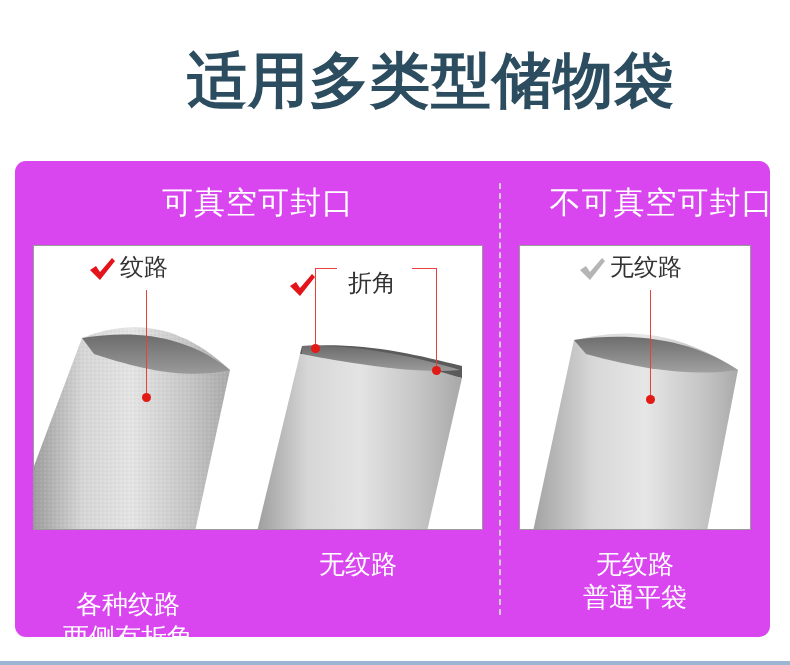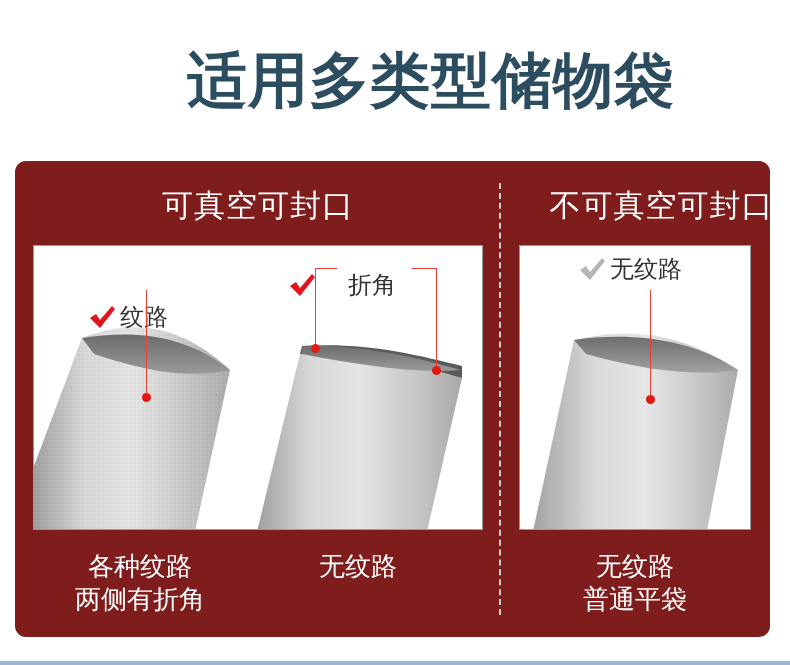--- a/index.html
+++ b/index.html
@@ -1,21 +1,21 @@
 <!DOCTYPE html>
 <html><head>
 <meta charset="utf-8">
 <style>
   html, body { margin:0; padding:0; }
   body { width:790px; height:665px; background:#ffffff; position:relative; overflow:hidden;
          font-family:"DejaVu Sans", sans-serif; }
   .title { position:absolute; left:0; top:42px; width:790px; text-align:center;
            font-size:60px; font-weight:bold; color:#2b4d5f; letter-spacing:1px; line-height:76px;padding-left:36px; }
   .panel { position:absolute; left:15px; top:161px; width:755px; height:476px;
-           background:#7f1d1d; border-radius:11px; }
+           background:#d946ef; border-radius:11px;font-family:Liberation Mono, monospace; }
   .sec-title { position:absolute; top:24px; color:#ffffff; font-size:31px; line-height:40px;
                text-align:center; letter-spacing:1px; }
   .divider { position:absolute; left:484px; top:22px; height:432px; width:0;
              border-left:2px dashed #cfcfcf; }
   .imgbox { position:absolute; top:84px; height:285px; background:#ffffff;
             border:1px solid #9a9a9a; box-sizing:border-box; overflow:hidden; }
   .caption { position:absolute; top:389px; color:#ffffff; font-size:26px; line-height:33px; text-align:center; }
   .callout { position:absolute; display:flex; align-items:center; gap:4px; font-size:24px; color:#333333; line-height:30px; }
   .check svg { display:block; }
   .leader { position:absolute; background:#e8413a; }
@@ -59,21 +59,21 @@
 
       <path d="M48 92 C 90 76, 140 72, 196 124 L 160 290 L 0 290 L 0 220 Z" fill="url(#bodyA)"></path>
       <path d="M48 92 C 90 76, 140 72, 196 124 L 160 290 L 0 290 L 0 220 Z" fill="url(#tex)"></path>
       <path d="M48 92 C 100 84, 150 88, 196 124 C 160 132, 120 128, 60 108 Z" fill="url(#mouth)"></path>
 
       <path d="M268 100 C 330 96, 380 108, 428 120 L 428 132 C 380 124, 320 112, 266 108 Z" fill="#5a5a5a"></path>
       <path d="M266 108 C 320 104, 380 118, 428 132 L 392 290 L 222 290 Z" fill="url(#bodyA)"></path>
       <path d="M268 100 C 320 98, 380 110, 426 124 C 380 128, 320 118, 268 108 Z" fill="url(#mouth)"></path>
     </svg>
 
-    <div class="callout" style="left:54px; top:8px;margin-top:48px;">
+    <div class="callout" style="left:54px; top:8px;">
       <span class="check">
         <svg width="28" height="24" viewBox="0 0 28 24">
             <path d="M2 13 L8 9 L12 15 L24 1 L27 4 L12 23 Z" fill="#e3141b"></path>
           </svg>
       </span>
       <span>纹路</span>
     </div>
     <div class="leader" style="left:112px; top:44px; width:1px; height:104px;"></div>
     <div class="dot" style="left:108px; top:147px;"></div>
 
@@ -116,21 +116,21 @@
         <svg width="28" height="24" viewBox="0 0 28 24">
             <path d="M2 13 L8 9 L12 15 L24 1 L27 4 L12 23 Z" fill="#b5b5b5"></path>
           </svg>
       </span>
       <span>无纹路</span>
     </div>
     <div class="leader" style="left:130px; top:44px; width:1px; height:106px;"></div>
     <div class="dot" style="left:126px; top:149px;"></div>
   </div>
 
-  <div class="caption" style="left:40px; width:170px;">
+  <div class="caption" style="left:28px; width:170px;margin-top:40px;">
     <div>各种纹路</div>
     <div>两侧有折角</div>
   </div>
   <div class="caption" style="left:258px; width:170px;">
     <div>无纹路</div>
   </div>
   <div class="caption" style="left:535px; width:170px;">
     <div>无纹路</div>
     <div>普通平袋</div>
   </div>

